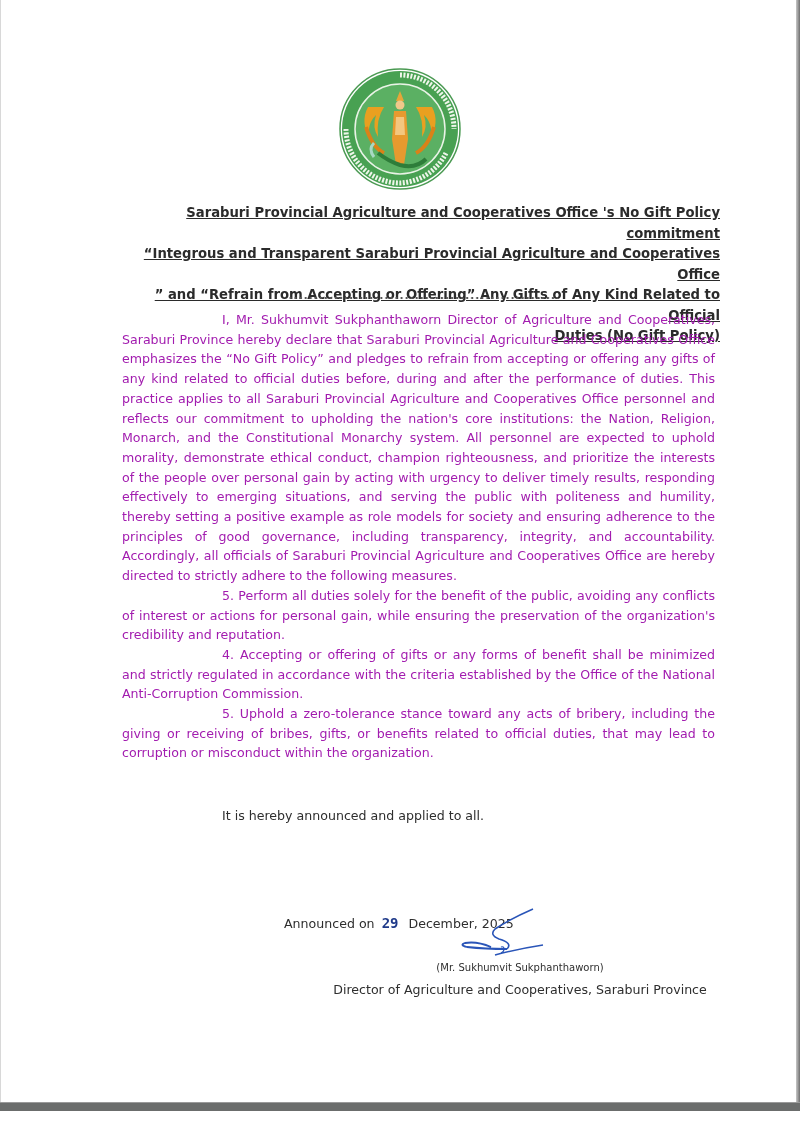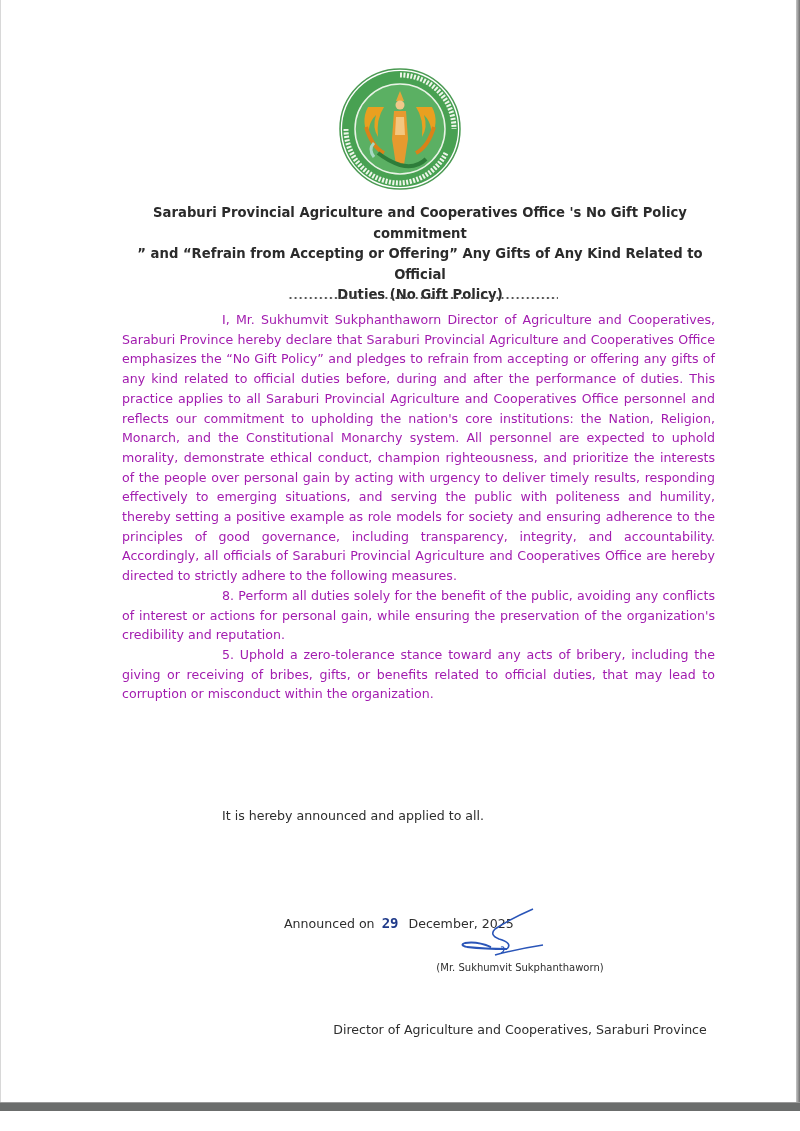--- a/index.html
+++ b/index.html
@@ -16,22 +16,23 @@
     background: #6b6d6c; border-top: 1px solid #9a9a9a;
   }
   .page-edge-left {
     position: absolute; left: 0; top: 0; width: 1px; height: 1102px; background: #d8d8d8;
   }
   .seal {
     position: absolute; left: 338px; top: 67px; width: 124px; height: 124px;
   }
   .title {
     position: absolute; left: 120px; top: 203px; width: 600px;
-    text-align: center; font-weight: bold; font-size: 13.2px; line-height: 20.5px;
+    text-align: right; font-weight: bold; font-size: 13.2px; line-height: 20.5px;
     color: #2b2b2b;
+    text-decoration: underline;
   }
   .divider {
     position: absolute; left: 288px; top: 296px; width: 270px; height: 4px;
     background-image: radial-gradient(circle, #555 1.2px, transparent 1.4px);
     background-size: 5.05px 4px; background-repeat: repeat-x;
   }
   .body-text {
     position: absolute; left: 122px; top: 310px; width: 593px;
     font-size: 12.6px; line-height: 19.7px; text-align: justify; color: #a21caf;
   }
@@ -46,21 +47,21 @@
     font-weight: bold; color: #1f3a8a; font-size: 14px; margin: 0 6px 0 3px;
     font-family: "DejaVu Sans Mono", monospace;
   }
   .signature { position: absolute; left: 455px; top: 905px; width: 95px; height: 60px; }
   .sig-name {
     position: absolute; left: 320px; top: 962px; width: 400px; text-align: center;
     font-size: 10px; color: #2e2e2e;
   }
   .sig-title {
     position: absolute; left: 330px; top: 982px; width: 380px; text-align: center;
-    font-size: 12.6px; color: #2e2e2e; margin-top: 40px;
+    font-size: 12.6px; color: #2e2e2e;
   }
 </style>
 </head>
 <body>
 
 <div class="page-edge-left"></div>
 <div class="page-edge-right"></div>
 <div class="page-edge-bottom"></div>
 
 <div class="seal">
@@ -78,29 +79,31 @@
     <circle cx="62" cy="38" r="4.5" fill="#f1c88a"></circle>
     <path d="M56 44 L68 44 L70 72 L66 98 L58 98 L54 72 Z" fill="#e79a2f"></path>
     <path d="M58 50 L66 50 L67 68 L57 68 Z" fill="#f3c77f"></path>
     <path d="M40 86 Q50 94 62 98 Q78 102 88 92" fill="none" stroke="#2e7d3a" stroke-width="4"></path>
     <path d="M36 76 Q30 82 36 90" fill="none" stroke="#a8d8c4" stroke-width="3"></path>
   </svg>
 </div>
 
 <div class="title">
   <div>Saraburi Provincial Agriculture and Cooperatives Office 's No Gift Policy commitment</div>
+  <div>“Integrous and Transparent Saraburi Provincial Agriculture and Cooperatives Office</div>
   <div>” and “Refrain from Accepting or Offering” Any Gifts of Any Kind Related to Official</div>
   <div>Duties (No Gift Policy)</div>
 </div>
 
 <div class="divider"></div>
 
 <div class="body-text">
   <p>I, Mr. Sukhumvit Sukphanthaworn Director of Agriculture and Cooperatives, Saraburi Province hereby declare that Saraburi Provincial Agriculture and Cooperatives Office emphasizes the “No Gift Policy” and pledges to refrain from accepting or offering any gifts of any kind related to official duties before, during and after the performance of duties. This practice applies to all Saraburi Provincial Agriculture and Cooperatives Office personnel and reflects our commitment to upholding the nation's core institutions: the Nation, Religion, Monarch, and the Constitutional Monarchy system. All personnel are expected to uphold morality, demonstrate ethical conduct, champion righteousness, and prioritize the interests of the people over personal gain by acting with urgency to deliver timely results, responding effectively to emerging situations, and serving the public with politeness and humility, thereby setting a positive example as role models for society and ensuring adherence to the principles of good governance, including transparency, integrity, and accountability. Accordingly, all officials of Saraburi Provincial Agriculture and Cooperatives Office are hereby directed to strictly adhere to the following measures.</p>
-  <p>8. Perform all duties solely for the benefit of the public, avoiding any conflicts of interest or actions for personal gain, while ensuring the preservation of the organization's credibility and reputation.</p>
+  <p>5. Perform all duties solely for the benefit of the public, avoiding any conflicts of interest or actions for personal gain, while ensuring the preservation of the organization's credibility and reputation.</p>
+  <p>4. Accepting or offering of gifts or any forms of benefit shall be minimized and strictly regulated in accordance with the criteria established by the Office of the National Anti-Corruption Commission.</p>
   <p>5. Uphold a zero-tolerance stance toward any acts of bribery, including the giving or receiving of bribes, gifts, or benefits related to official duties, that may lead to corruption or misconduct within the organization.</p>
 </div>
 
 <div class="closing">It is hereby announced and applied to all.</div>
 
 <div class="announced">
   <span>Announced on</span>
   <span class="day">29</span>
   <span>December, 2025</span>
 </div>

